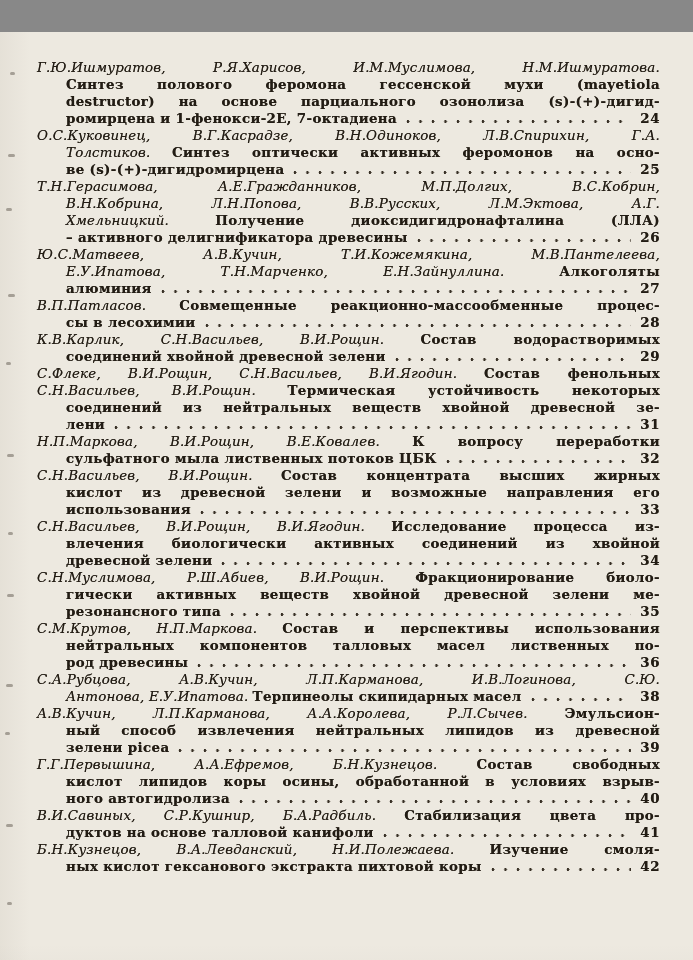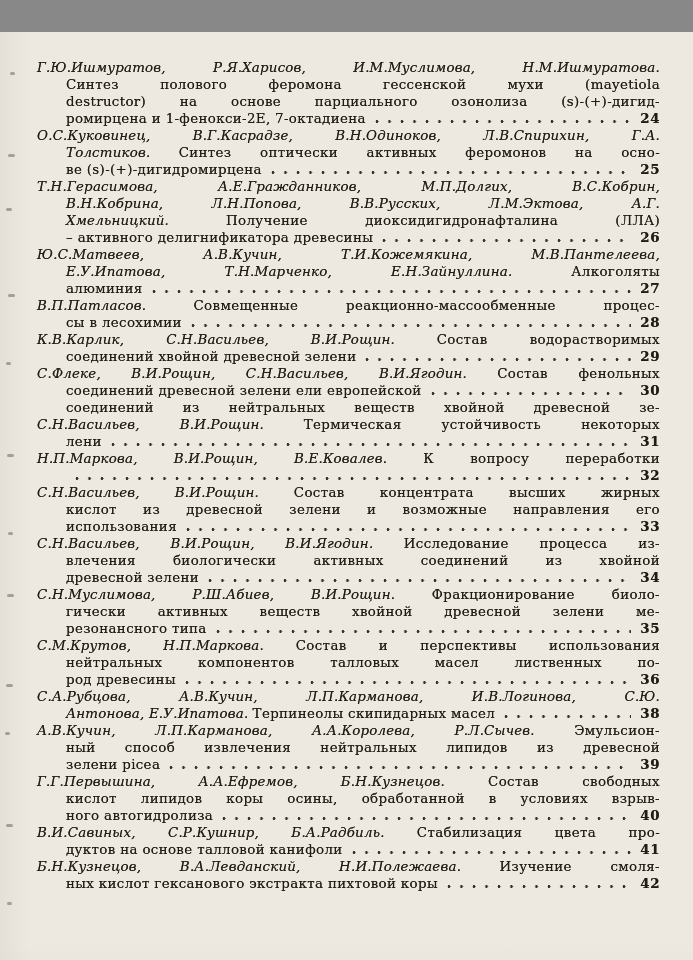--- a/index.html
+++ b/index.html
@@ -32,21 +32,21 @@
   .line.mid {
     text-align: justify;
     text-align-last: justify;
   }
   .line em {
     font-style: italic;
     font-weight: 500;
     letter-spacing: 0.2px;
   }
   .line .r {
-    font-weight: 400;
+    font-weight: 700;
     letter-spacing: 0.35px;
   }
   .line, .line .r, .line em {
     text-shadow: 0 0 0.5px rgba(35,28,18,0.75);
   }
   .lastline { display: flex; align-items: baseline; }
   .lastline .txt { flex: 0 1 auto; }
   .leader {
     flex: 1 1 auto;
     height: 5px;
@@ -124,38 +124,34 @@
       <div class="entry">
         <div class="line mid"><em>К.В.Карлик, С.Н.Васильев, В.И.Рощин.</em> <span class="r">Состав водорастворимых</span></div>
         <div class="line lastline cont">
           <span class="txt"><span class="r">соединений хвойной древесной зелени</span></span>
           <span class="leader"></span>
           <span class="pg">29</span>
         </div>
       </div>
       <div class="entry">
         <div class="line mid"><em>С.Флеке, В.И.Рощин, С.Н.Васильев, В.И.Ягодин.</em> <span class="r">Состав фенольных</span></div>
-        <div class="line lastline cont">
-          <span class="txt"><span class="r">соединений древесной зелени ели европейской</span></span>
-          <span class="leader"></span>
-          <span class="pg">30</span>
-        </div>
-      </div>
-      <div class="entry">
+      </div>
+      <div class="entry">
+        <div class="line mid"><em>С.Н.Васильев, В.И.Рощин.</em> <span class="r">Термическая устойчивость некоторых</span></div>
         <div class="line mid cont"><span class="r">соединений из нейтральных веществ хвойной древесной зе-</span></div>
-        <div class="line mid"><em>С.Н.Васильев, В.И.Рощин.</em> <span class="r">Термическая устойчивость некоторых</span></div>
         <div class="line lastline cont">
           <span class="txt"><span class="r">лени</span></span>
           <span class="leader"></span>
           <span class="pg">31</span>
         </div>
       </div>
       <div class="entry">
         <div class="line mid"><em>Н.П.Маркова, В.И.Рощин, В.Е.Ковалев.</em> <span class="r">К вопросу переработки</span></div>
         <div class="line lastline cont">
+          <span class="txt"><span class="r">сульфатного мыла лиственных потоков ЦБК</span></span>
           <span class="leader"></span>
           <span class="pg">32</span>
         </div>
       </div>
       <div class="entry">
         <div class="line mid"><em>С.Н.Васильев, В.И.Рощин.</em> <span class="r">Состав концентрата высших жирных</span></div>
         <div class="line mid cont"><span class="r">кислот из древесной зелени и возможные направления его</span></div>
         <div class="line lastline cont">
           <span class="txt"><span class="r">использования</span></span>
           <span class="leader"></span>

